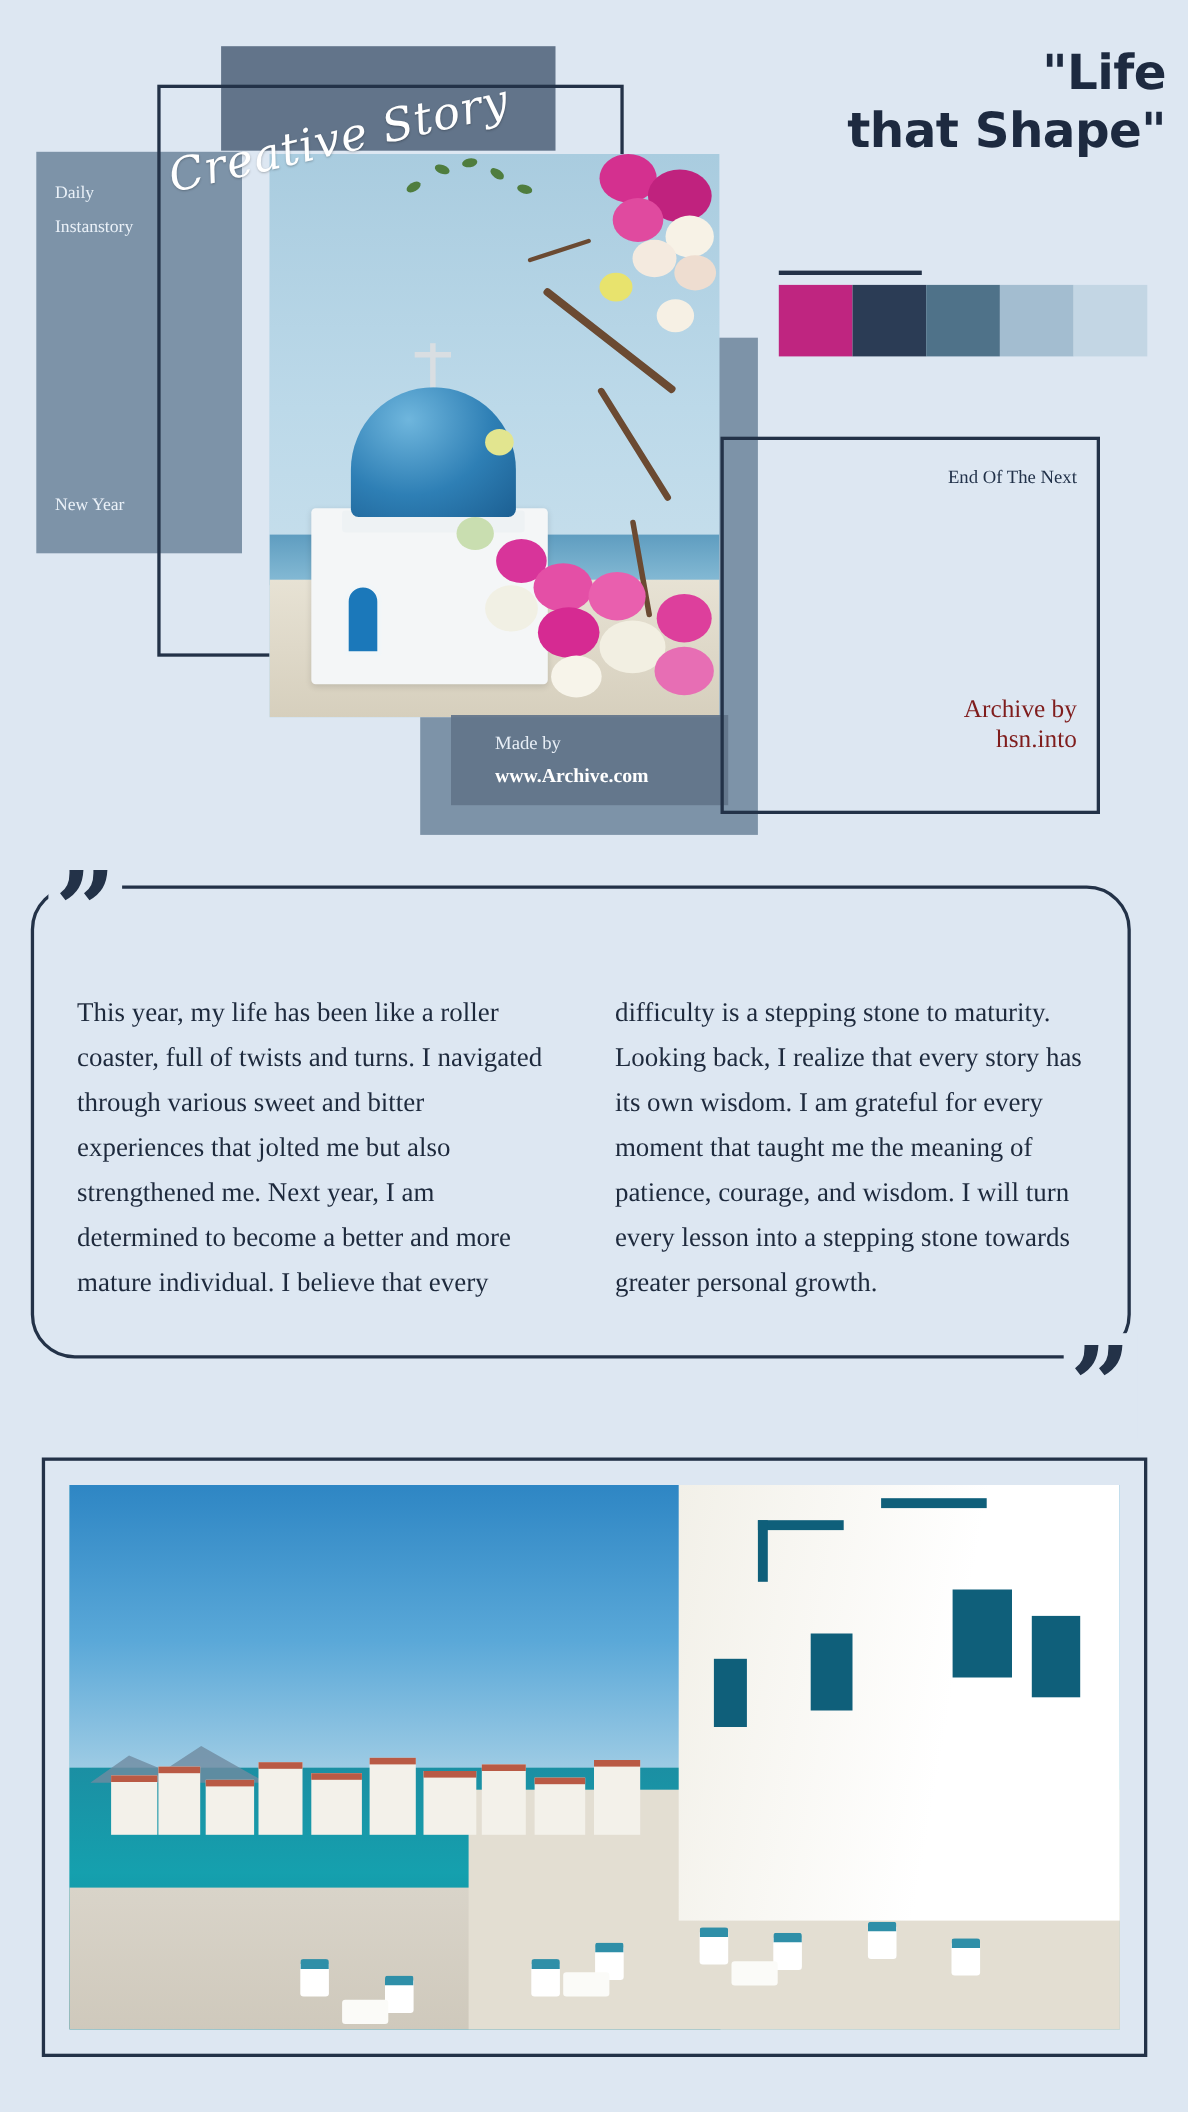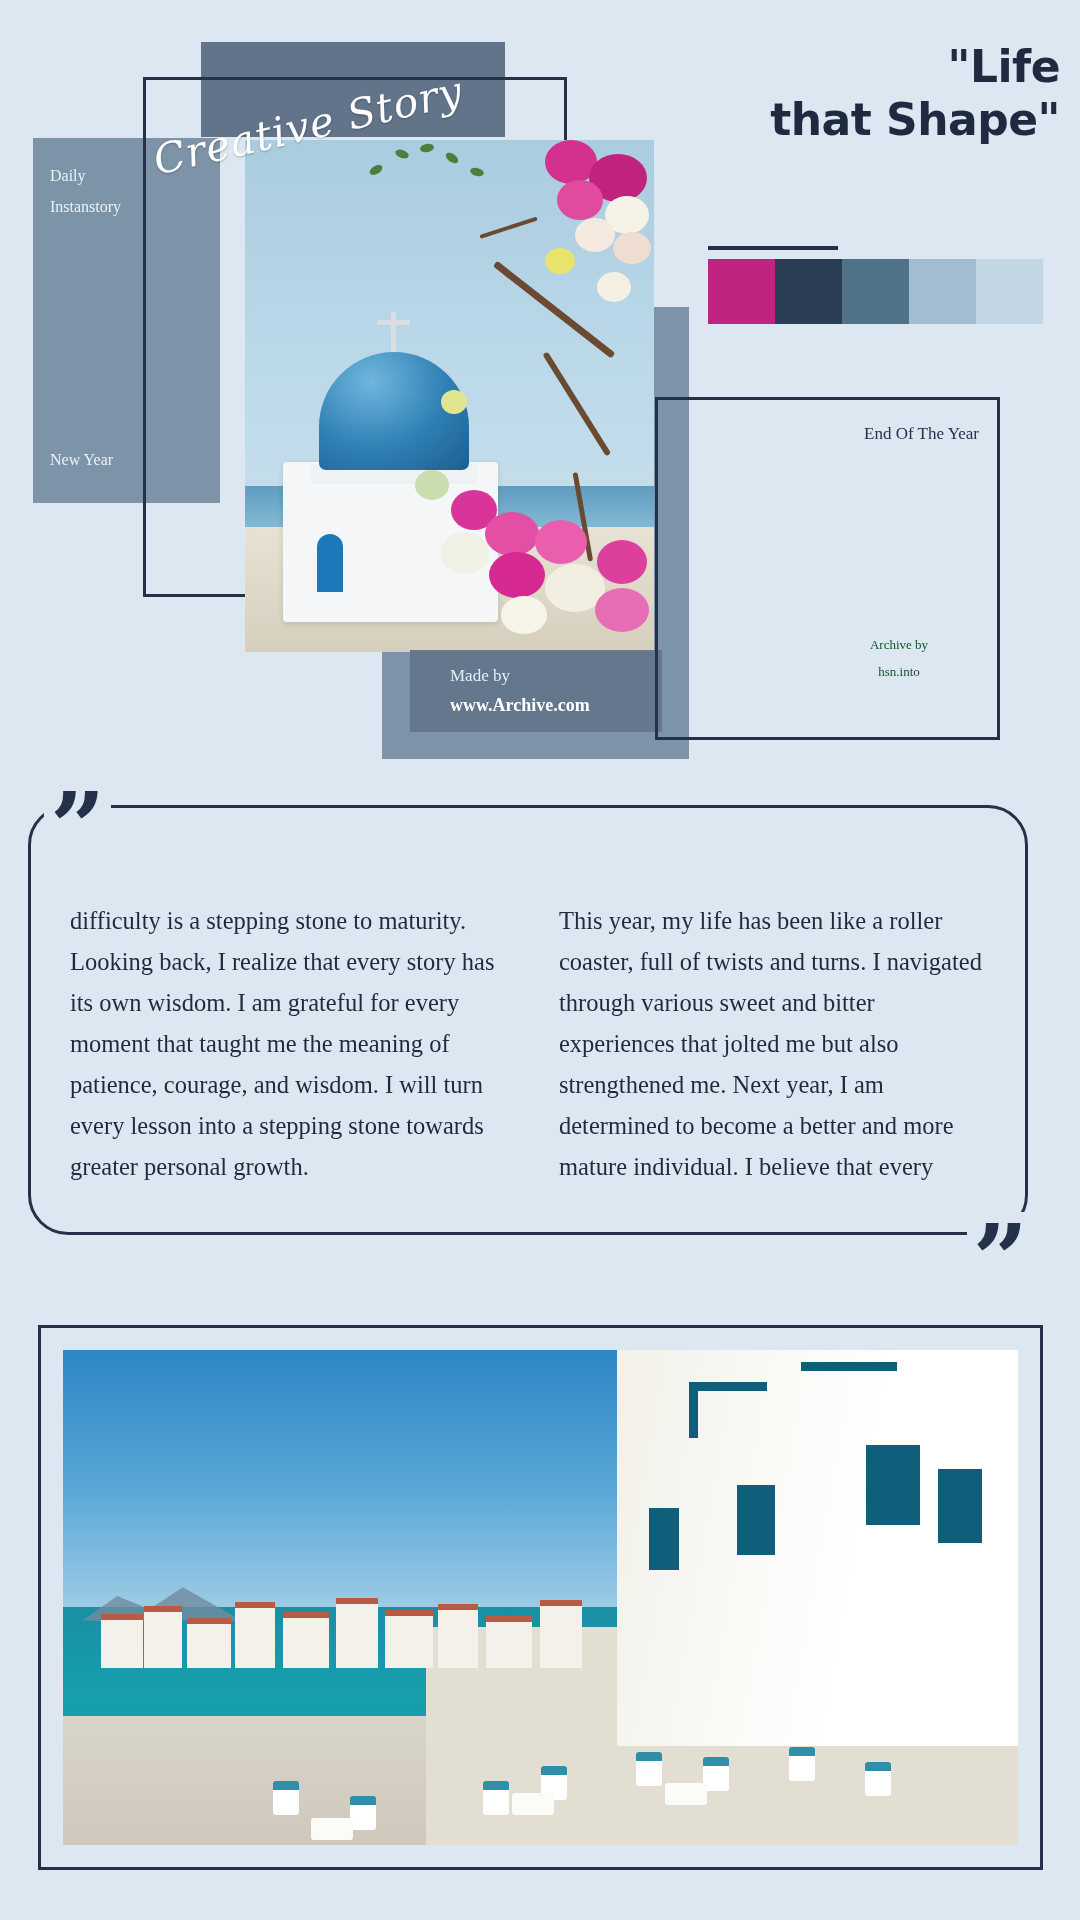--- a/index.html
+++ b/index.html
@@ -165,21 +165,21 @@
     width: 345px; height: 343px;
     border: 3px solid #233248;
   }
   .frame-right .r1 {
     position: absolute; right: 18px; top: 20px;
     text-align: right; color: #22324a; font-size: 17px; line-height: 27px;
     width: 140px;
   }
   .frame-right .r2 {
     position: absolute; right: 18px; bottom: 52px;
-    text-align: center; color: #14532d; font-size: 13px; line-height: 27px;
+    text-align: right; color: #7f1d1d; font-size: 23px; line-height: 27px;
     width: 160px;
   }
 
   
   .headline {
     position: absolute;
     left: 660px; top: 40px;
     width: 400px;
     text-align: right;
     color: #1d2a40;
@@ -366,21 +366,21 @@
     </div>
 
     <div class="made-bar">
       <div class="t1">Made by</div>
       <div class="t2">www.Archive.com</div>
     </div>
 
     <div class="script-title">Creative Story</div>
 
     <div class="frame-right">
-      <div class="r1">End Of The Year</div>
+      <div class="r1">End Of The Next</div>
       <div class="r2">
         <div>Archive by</div>
         <div>hsn.into</div>
       </div>
     </div>
 
     <div class="headline">
       <div class="l1">"Life</div>
       <div class="l1">that Shape"</div>
     </div>
@@ -393,22 +393,22 @@
       <div style="background:#a3bdd0"></div>
       <div style="background:#c3d6e4"></div>
     </div>
   </div>
 
   <div class="quote-wrap">
     <div class="quote-box"></div>
     <div class="qmark tl">”</div>
     <div class="qmark br">”</div>
     <div class="quote-cols">
+      <p>This year, my life has been like a roller coaster, full of twists and turns. I navigated through various sweet and bitter experiences that jolted me but also strengthened me. Next year, I am determined to become a better and more mature individual. I believe that every</p>
       <p>difficulty is a stepping stone to maturity. Looking back, I realize that every story has its own wisdom. I am grateful for every moment that taught me the meaning of patience, courage, and wisdom. I will turn every lesson into a stepping stone towards greater personal growth.</p>
-      <p>This year, my life has been like a roller coaster, full of twists and turns. I navigated through various sweet and bitter experiences that jolted me but also strengthened me. Next year, I am determined to become a better and more mature individual. I believe that every</p>
     </div>
   </div>
 
   <div class="bottom-frame">
     <div class="photo-bottom">
       <div class="b-sky"></div>
       <div class="b-sea"></div>
       <div class="b-ground"></div>
       <div class="b-pave"></div>
       <div class="mountain"></div>

